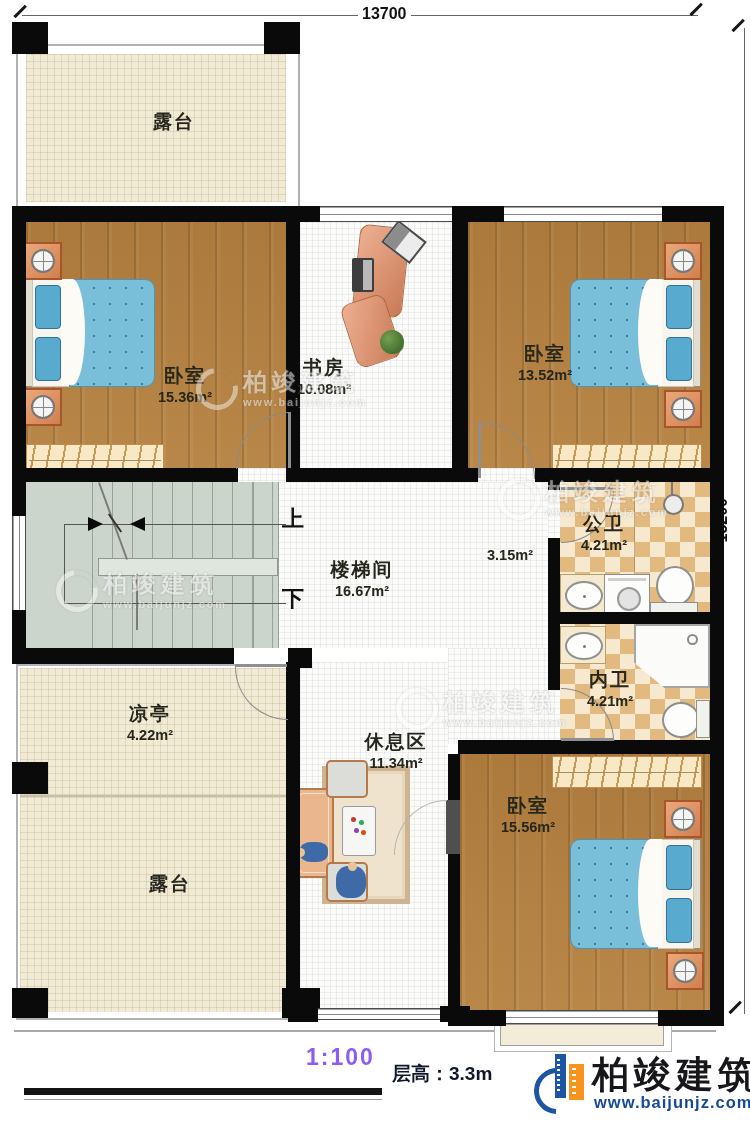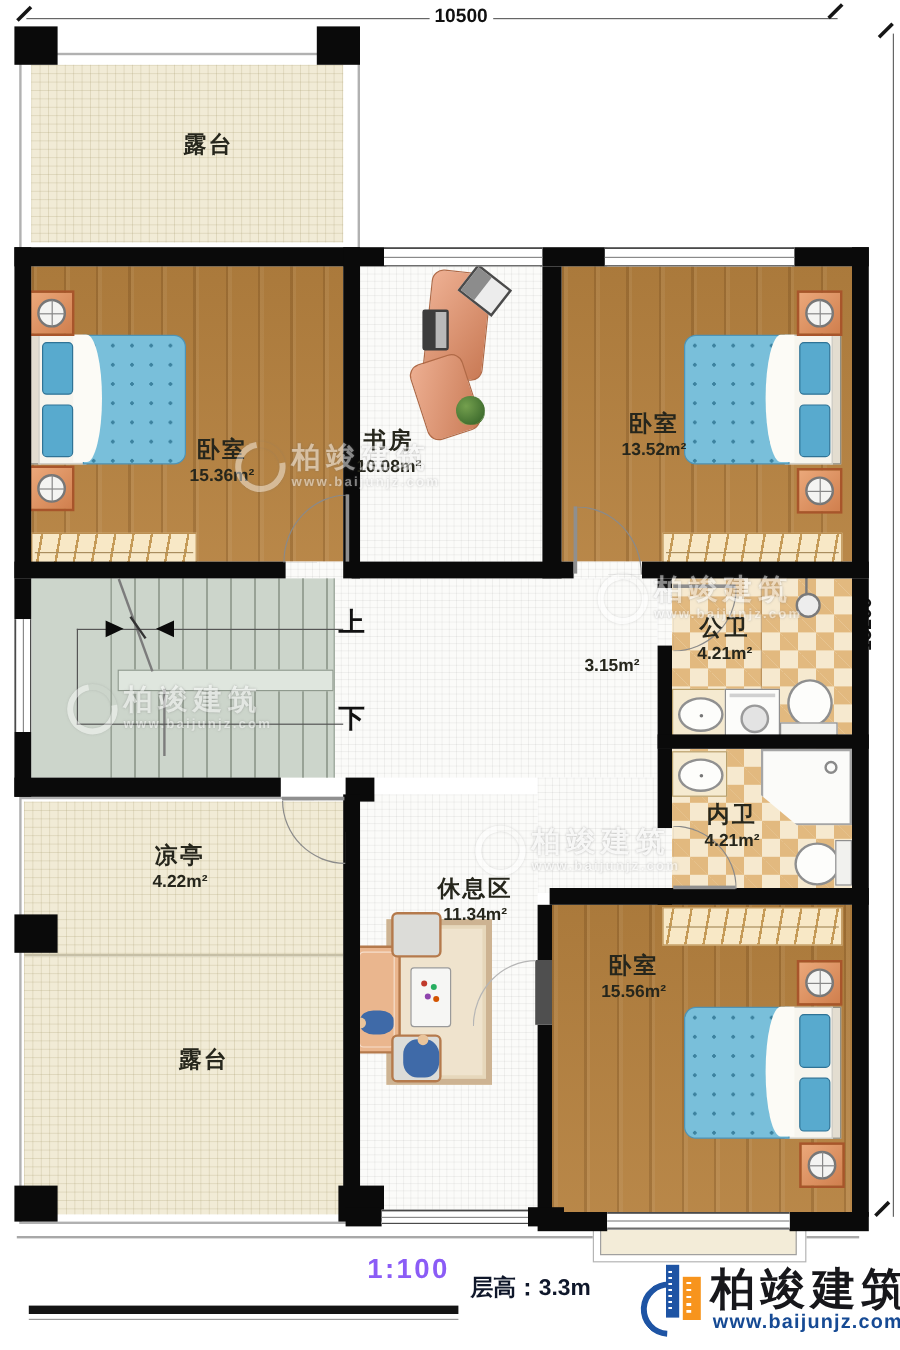--- a/index.html
+++ b/index.html
@@ -125,21 +125,21 @@
   .brand-u{position:absolute;left:594px;top:1094px;font-size:16.5px;font-weight:700;letter-spacing:1px;color:#164a94;z-index:61;line-height:1;white-space:nowrap}
 </style>
 </head>
 <body>
 
 <div class="canvas">
 
   <div class="dline" style="left:22px;top:15px;width:676px;height:1px"></div>
   <div class="tick" style="left:12px;top:10px"></div>
   <div class="tick" style="left:688px;top:8px"></div>
-  <div class="dimlab" style="left:358px;top:4px">10500</div>
+  <div class="dimlab" style="left:358px;top:4px">13700</div>
   <div class="dline" style="left:744px;top:28px;width:1px;height:986px"></div>
   <div class="tick" style="left:730px;top:24px"></div>
   <div class="tick" style="left:727px;top:1006px"></div>
   <div class="dimlab-v" style="left:712px;top:494px">15200</div>
 
   <div class="frame" style="left:16px;top:44px;width:280px;height:166px"></div>
   <div class="cream" style="left:26px;top:54px;width:260px;height:148px"></div>
   <div class="wall" style="left:12px;top:22px;width:36px;height:32px"></div>
   <div class="wall" style="left:264px;top:22px;width:36px;height:32px"></div>
   <div class="rlabel" style="left:132px;top:110px;width:84px">
@@ -213,20 +213,24 @@
     <div class="nm">卧室</div>
     <div class="ar">13.52m²</div>
   </div>
 
   <div class="wtile" style="left:278px;top:482px;width:270px;height:166px"></div>
   <div class="wtile" style="left:236px;top:468px;width:57px;height:14px"></div>
   <div class="wtile" style="left:478px;top:468px;width:57px;height:14px"></div>
   <div class="wtile" style="left:448px;top:648px;width:100px;height:96px"></div>
   <div class="wtile" style="left:548px;top:490px;width:12px;height:50px"></div>
   <div class="wtile" style="left:548px;top:690px;width:12px;height:50px"></div>
+  <div class="rlabel" style="left:310px;top:558px;width:104px">
+    <div class="nm">楼梯间</div>
+    <div class="ar">16.67m²</div>
+  </div>
   <div class="rlabel" style="left:478px;top:546px;width:64px">
     <div class="ar">3.15m²</div>
   </div>
 
   <div class="wall" style="left:12px;top:482px;width:14px;height:34px"></div>
   <div class="winv" style="left:12px;top:516px;width:14px;height:94px"></div>
   <div class="wall" style="left:12px;top:610px;width:14px;height:54px"></div>
   <div class="wall" style="left:12px;top:648px;width:222px;height:16px"></div>
   <div class="wall" style="left:288px;top:648px;width:24px;height:20px"></div>
   <div class="sage" style="left:26px;top:482px;width:252px;height:166px">

